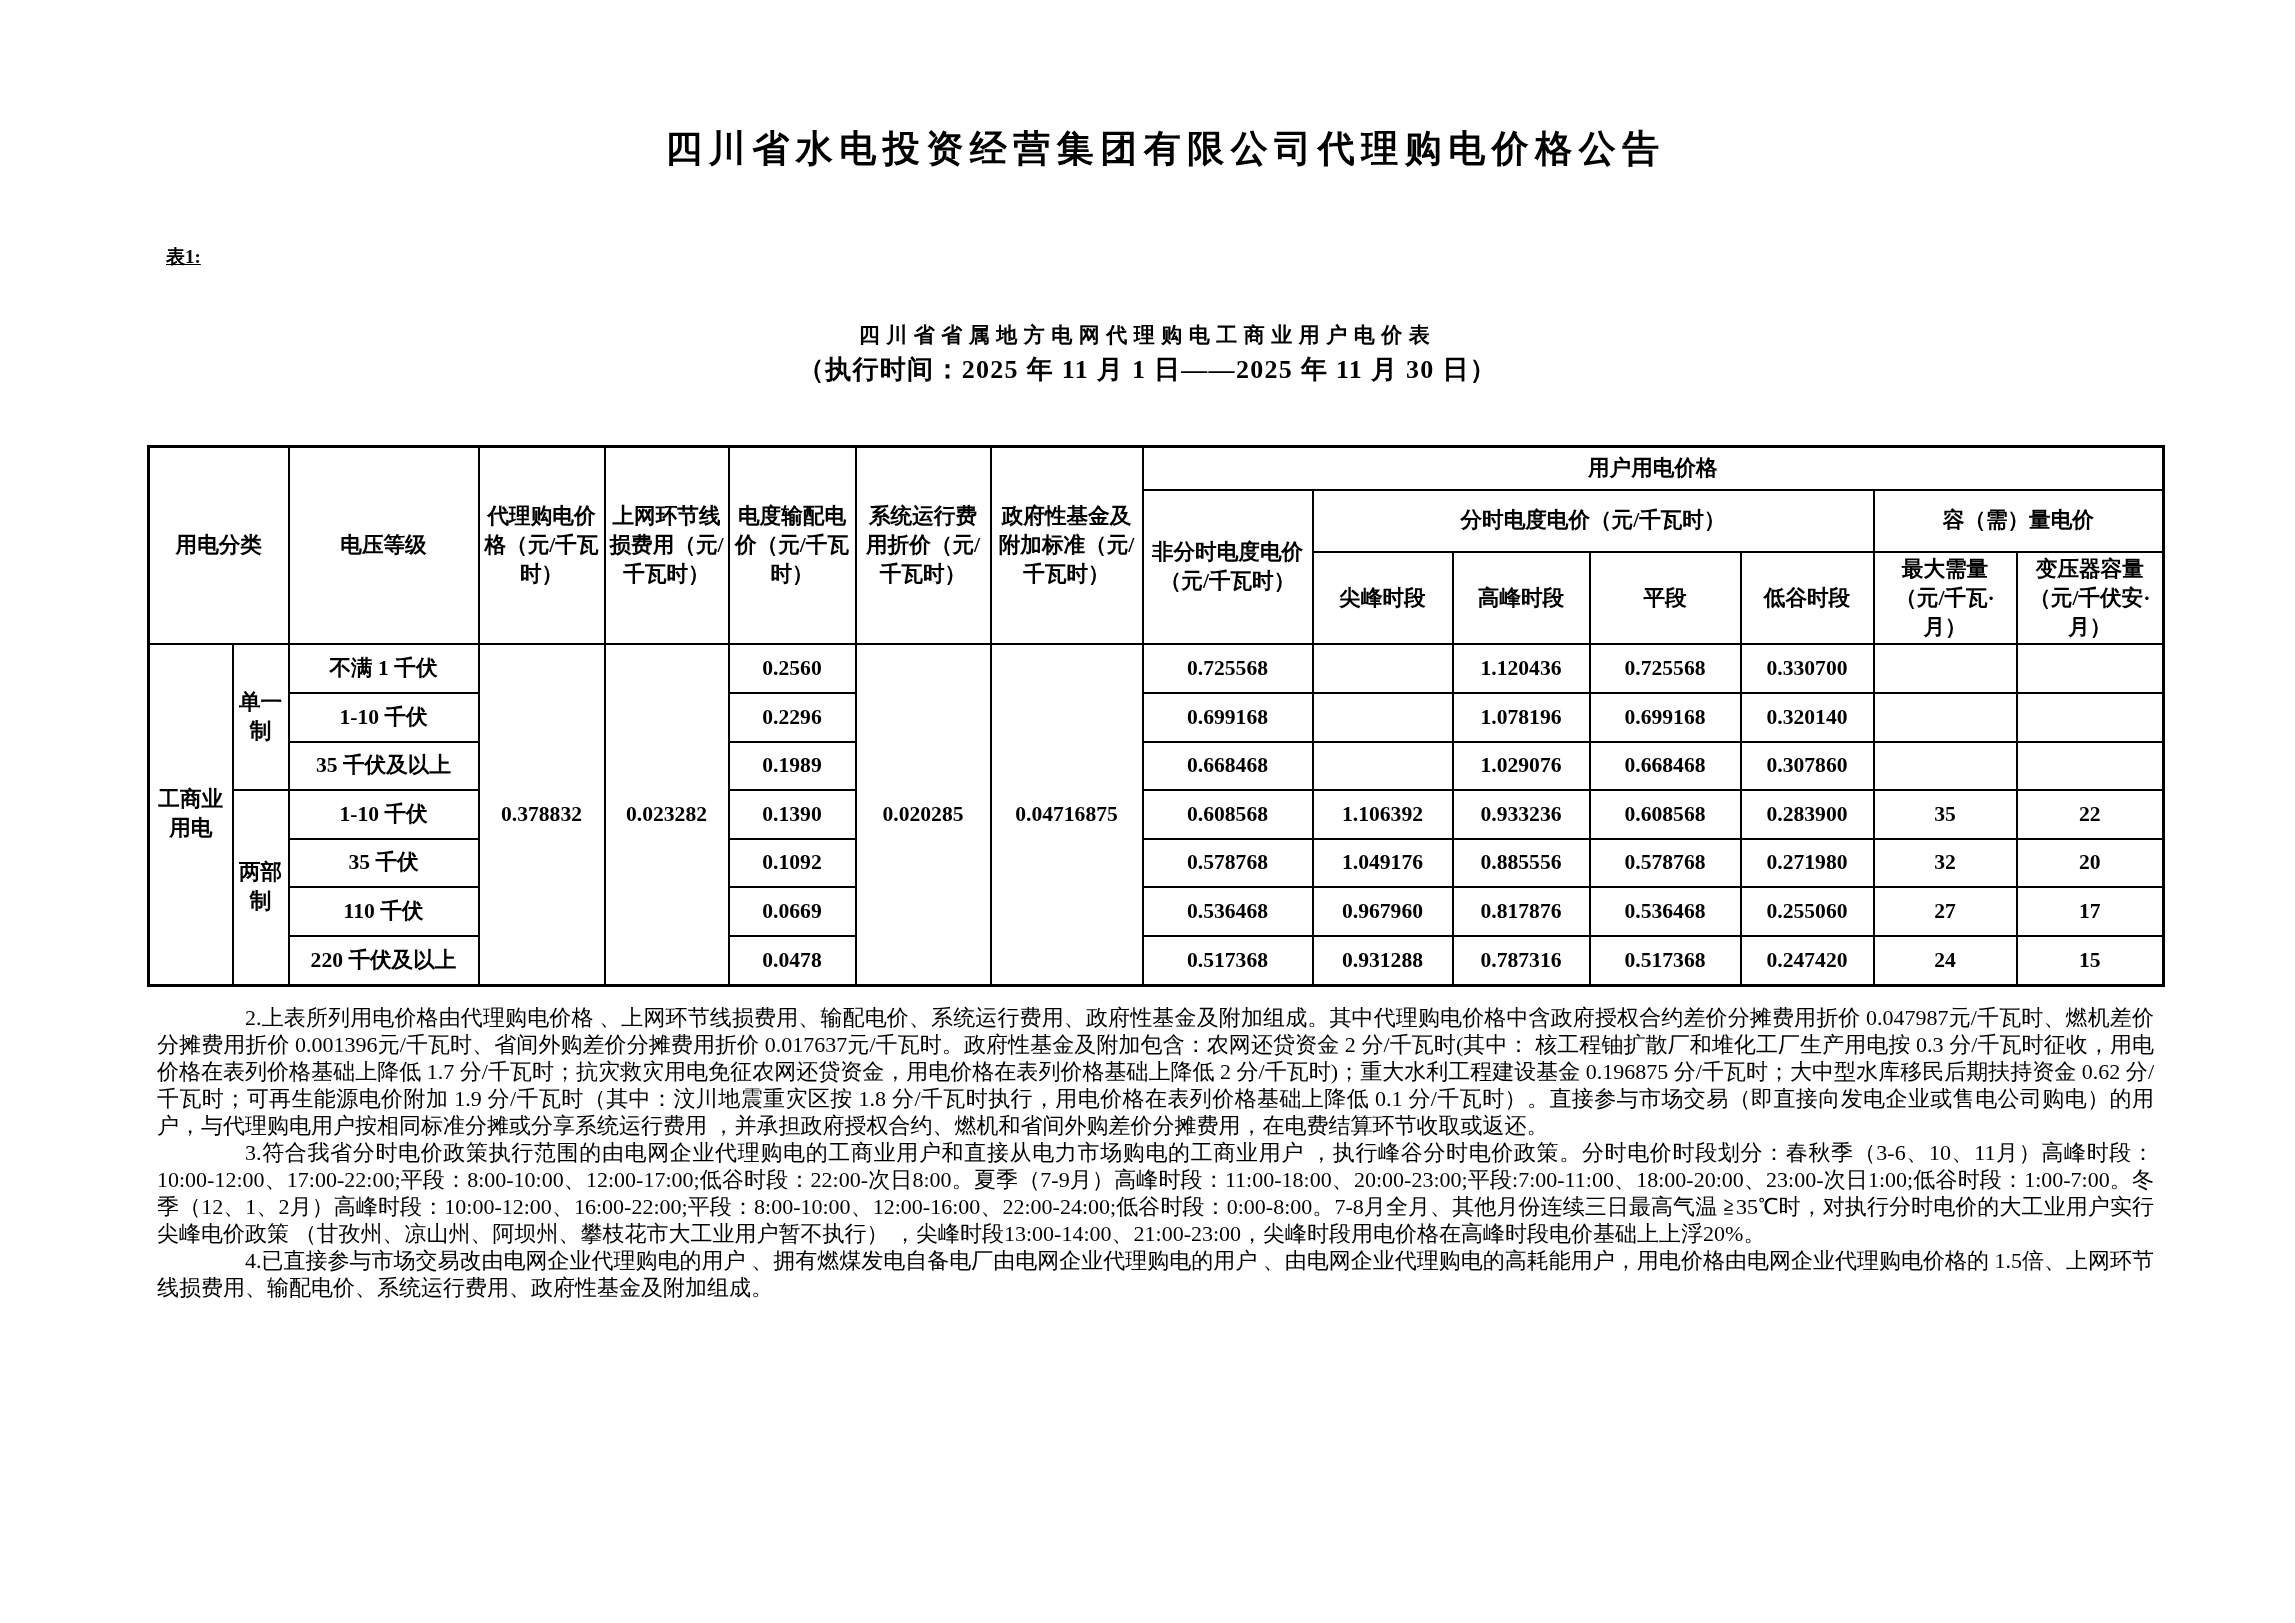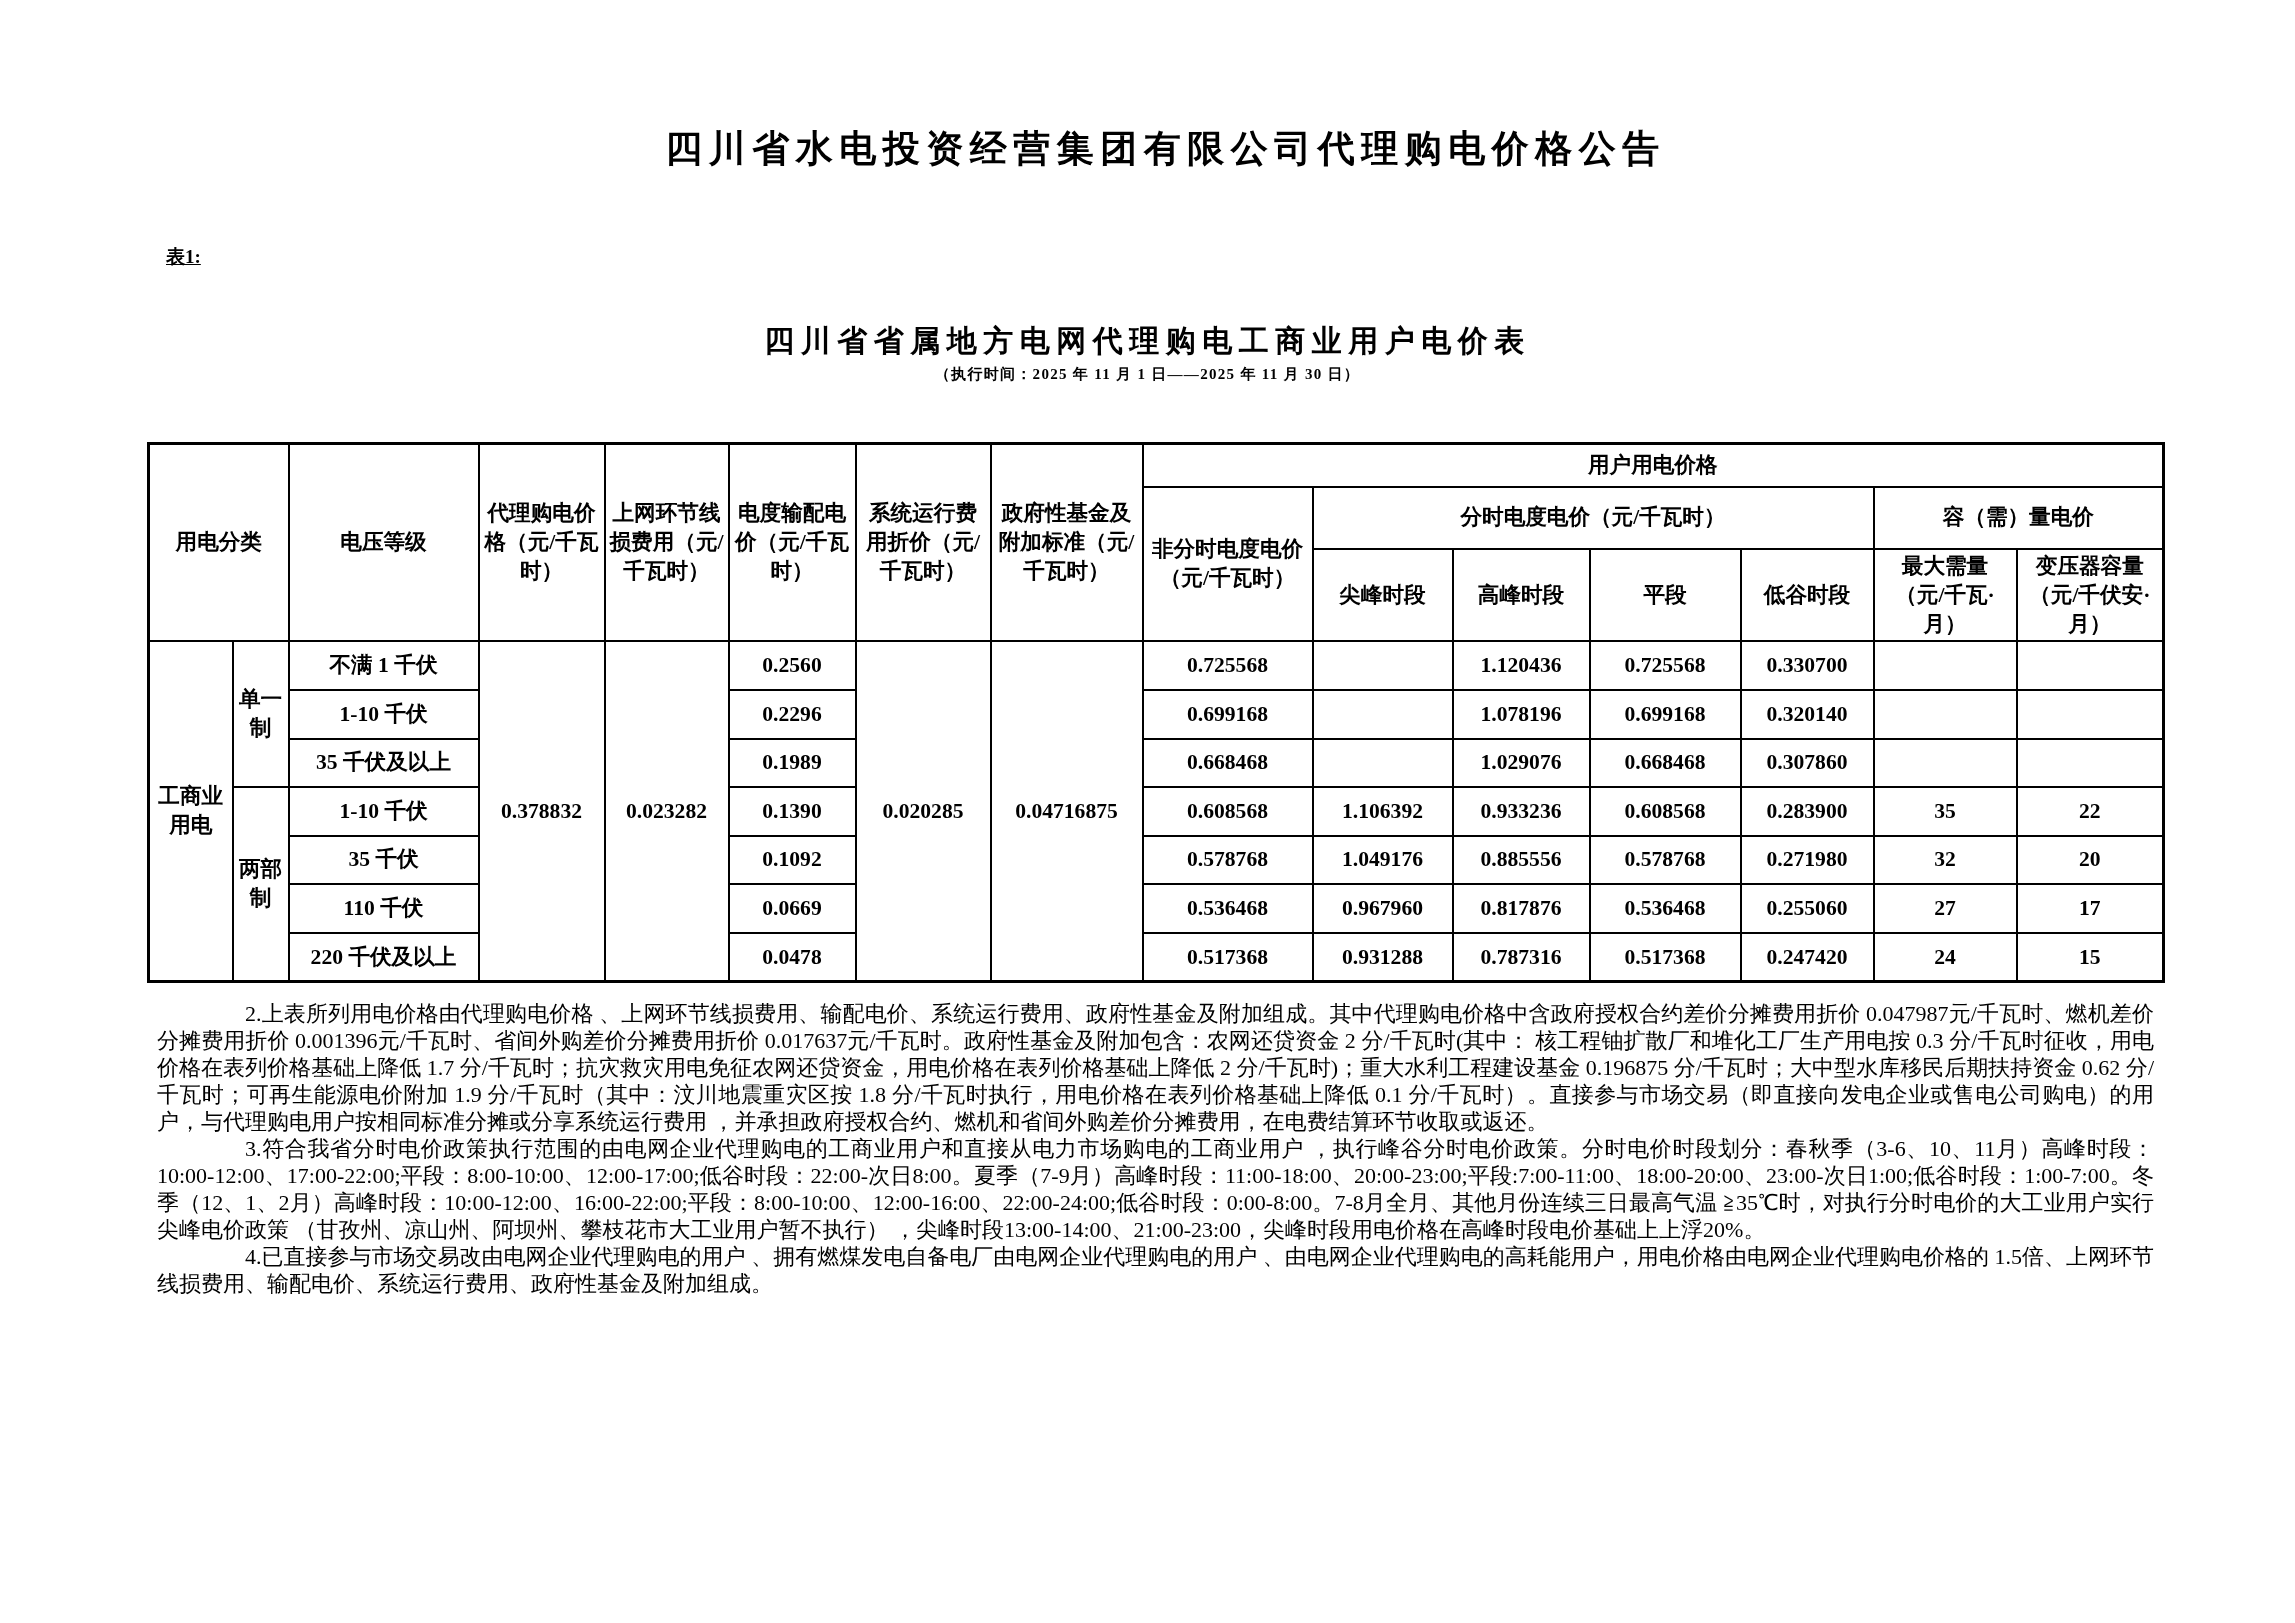--- a/index.html
+++ b/index.html
@@ -26,29 +26,29 @@
   .table-label {
     margin: 73px 0 0 166px;
     font-size: 19px;
     font-weight: bold;
     line-height: 1.3;
     text-decoration: underline;
   }
   .sheet-title {
     margin: 52px 0 0 0;
     text-align: center;
-    font-size: 30px;
+    font-size: 21px;
     font-weight: bold;
     letter-spacing: 6.5px;
     line-height: 1.25;
   }
   .sheet-subtitle {
     margin: 5.2px 0 0 0;
     text-align: center;
-    font-size: 15px;
+    font-size: 26px;
     font-weight: bold;
     letter-spacing: 1.3px;
     line-height: 1.3;
   }
   table.price-table {
     margin: 58px 0 0 147px;
     border-collapse: collapse;
     table-layout: fixed;
     width: 2014px;
     border: 3.9px solid #000;

